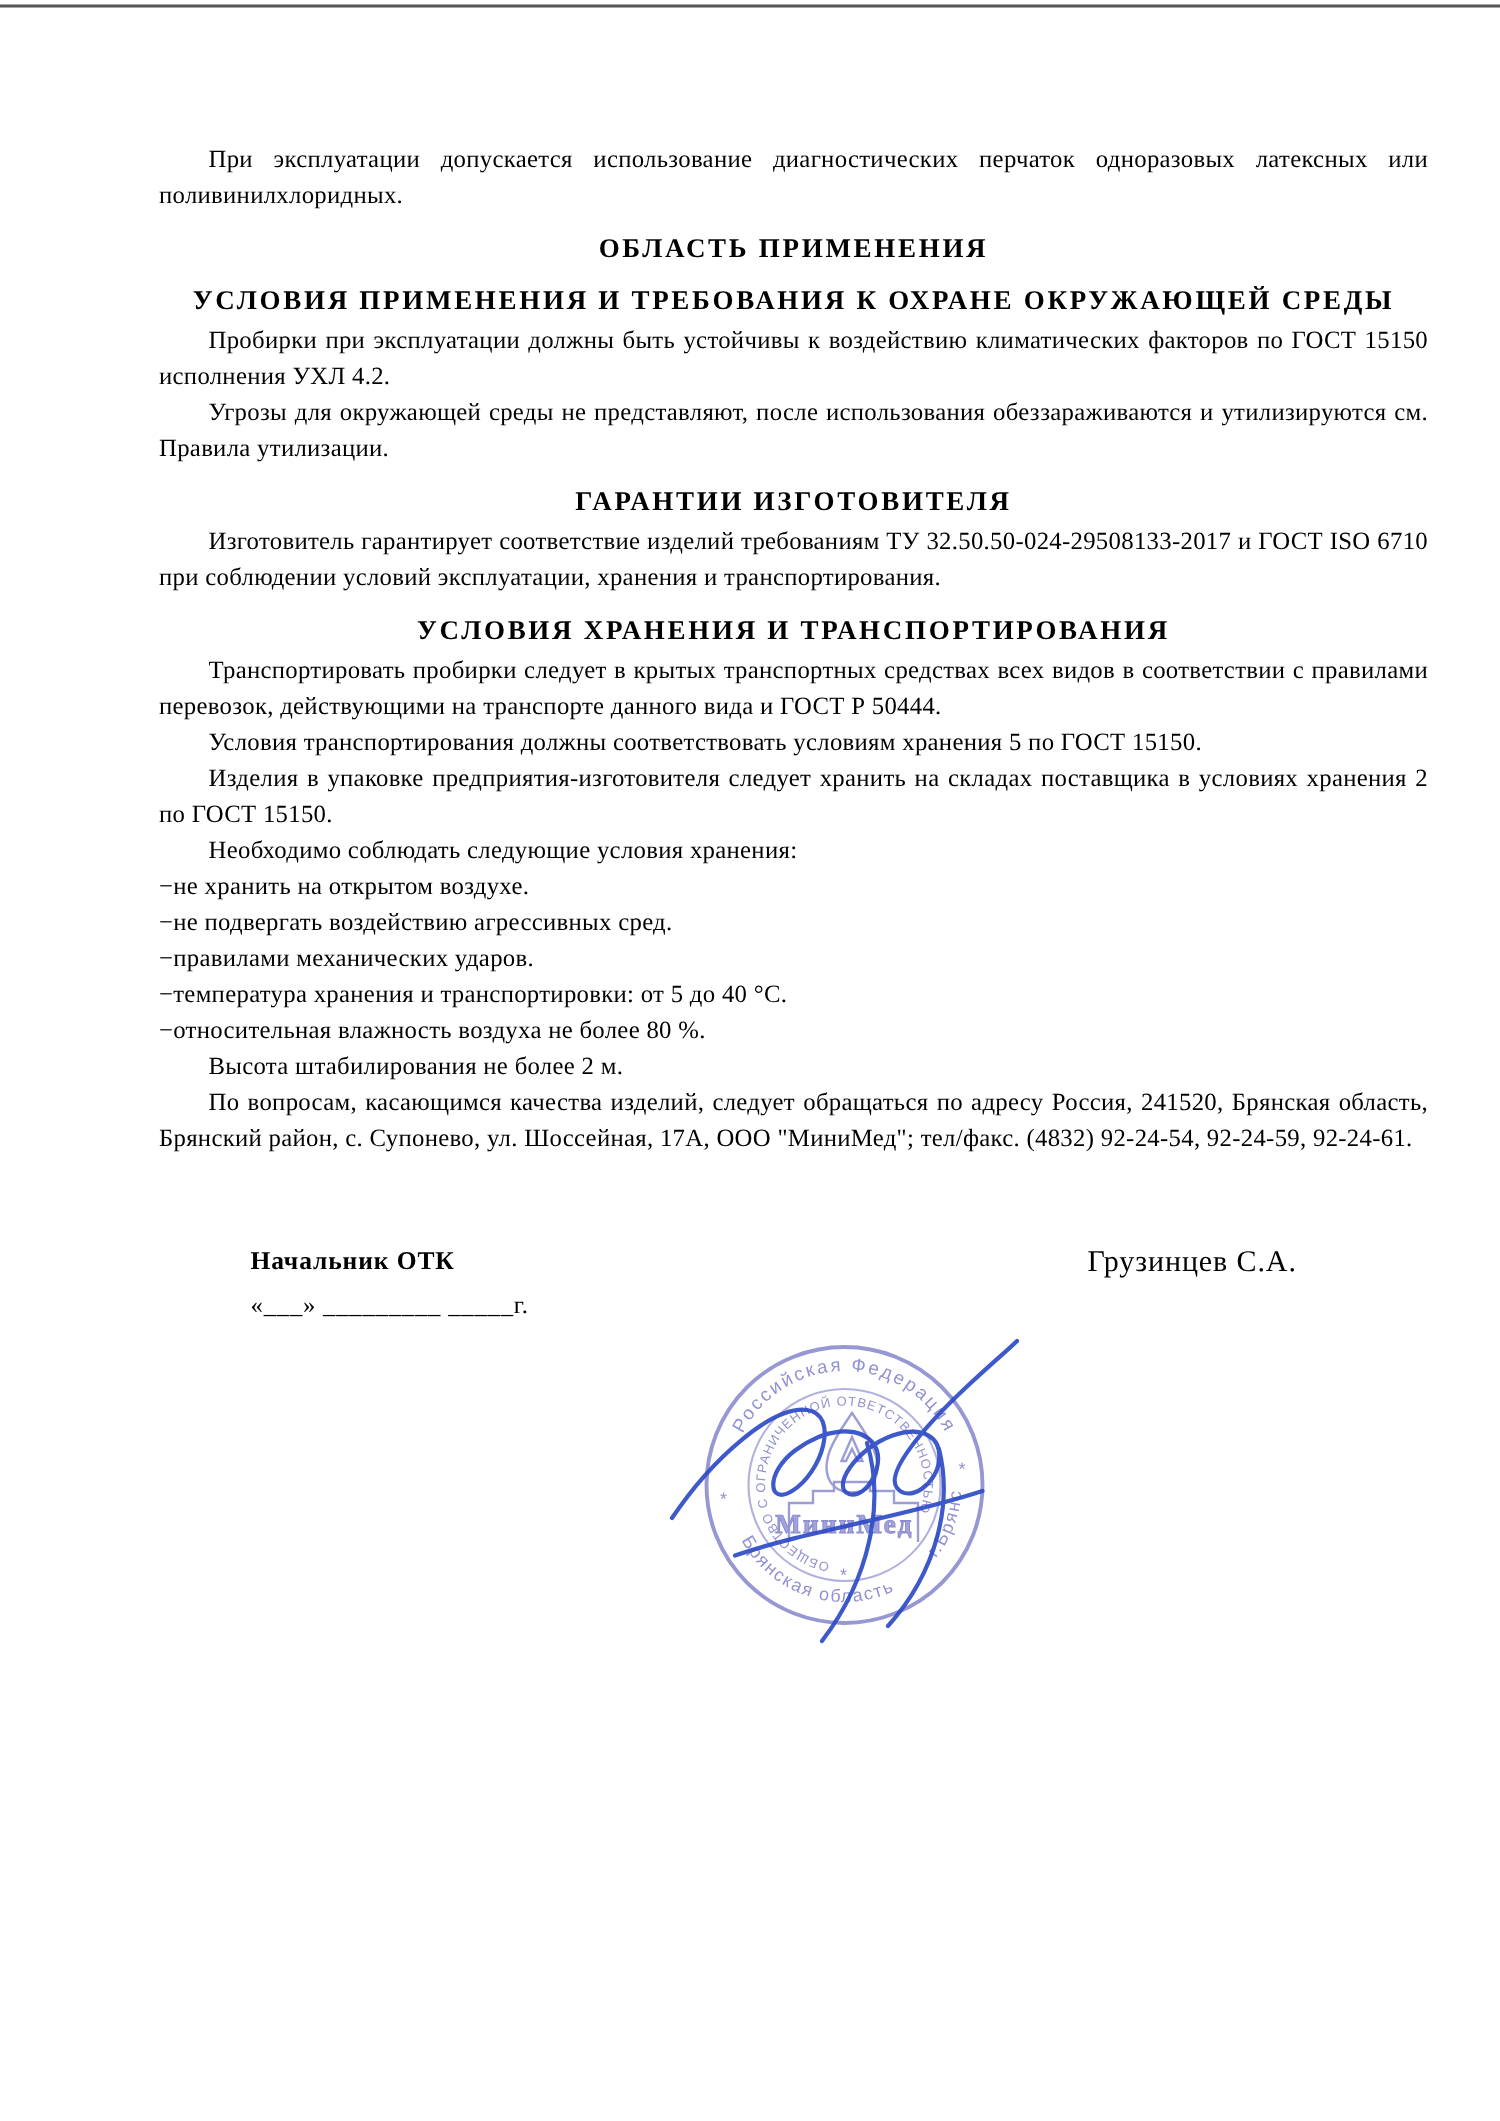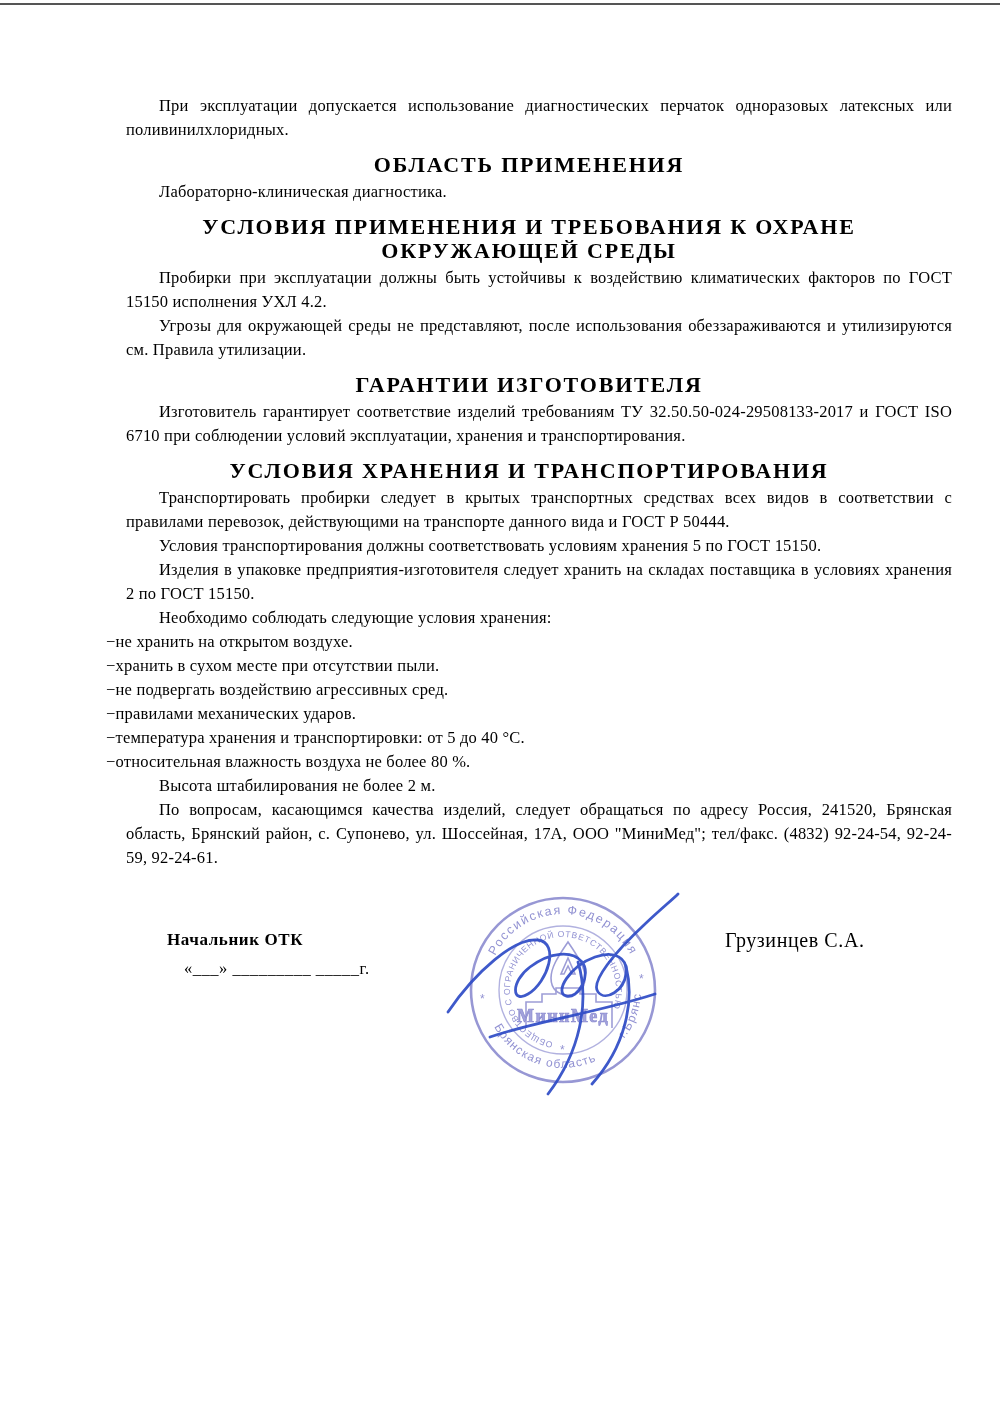--- a/index.html
+++ b/index.html
@@ -13,62 +13,60 @@
   }
   .top-edge{
     position:absolute;left:0;top:3px;width:100%;height:2px;
     background:#1c1c1c;opacity:.75;
   }
   .doc{
     position:absolute;left:106px;top:94px;width:846px;
     font-size:16.5px;line-height:24px;letter-spacing:.2px;
   }
   .par{text-align:justify;}
-  .indent{text-indent:33px;margin-left:20px;}
+  .indent{text-indent:33px;}
   .hd{
     font-weight:bold;text-align:center;
-    font-size:22px;line-height:24px;letter-spacing:1.8px;
+    font-size:18px;line-height:24px;letter-spacing:1.8px;
     margin:11px 0 3px 0;
   }
   .rule{text-align:left;}
   .sig-row{position:relative;height:80px;margin-top:58px;text-align:center;}
   .sig-title{position:absolute;left:61px;top:0;font-weight:bold;font-size:17px;letter-spacing:.6px;}
-  .sig-date{position:absolute;left:78px;top:29px;font-size:16.5px;letter-spacing:.5px;}
+  .sig-date{position:absolute;left:61px;top:29px;font-size:16.5px;letter-spacing:.5px;}
   .sig-name{position:absolute;left:619px;top:0;font-weight:normal;font-size:20px;letter-spacing:.6px;}
   .stamp-wrap{position:absolute;left:430px;top:862px;width:290px;height:260px;z-index:2;}
   .stamp-ring-text{font-family:"Liberation Sans","DejaVu Sans",sans-serif;}
 </style>
 </head>
 <body>
 
 <div class="page">
   <div class="top-edge"></div>
 
   <div class="doc">
 
     <div class="par indent">При эксплуатации допускается использование диагностических перчаток одноразовых латексных или поливинилхлоридных.</div>
 
     <div class="hd">ОБЛАСТЬ ПРИМЕНЕНИЯ</div>
-    <div class="par indent">Лабораторно-клиническая диагностика.</div>
 
     <div class="hd">УСЛОВИЯ ПРИМЕНЕНИЯ И ТРЕБОВАНИЯ К ОХРАНЕ ОКРУЖАЮЩЕЙ СРЕДЫ</div>
     <div class="par indent">Пробирки при эксплуатации должны быть устойчивы к воздействию климатических факторов по ГОСТ 15150 исполнения УХЛ 4.2.</div>
     <div class="par indent">Угрозы для окружающей среды не представляют, после использования обеззараживаются и утилизируются см. Правила утилизации.</div>
 
     <div class="hd">ГАРАНТИИ ИЗГОТОВИТЕЛЯ</div>
     <div class="par indent">Изготовитель гарантирует соответствие изделий требованиям ТУ 32.50.50-024-29508133-2017 и ГОСТ ISO 6710 при соблюдении условий эксплуатации, хранения и транспортирования.</div>
 
     <div class="hd">УСЛОВИЯ ХРАНЕНИЯ И ТРАНСПОРТИРОВАНИЯ</div>
     <div class="par indent">Транспортировать пробирки следует в крытых транспортных средствах всех видов в соответствии с правилами перевозок, действующими на транспорте данного вида и ГОСТ Р 50444.</div>
     <div class="par indent">Условия транспортирования должны соответствовать условиям хранения 5 по ГОСТ 15150.</div>
     <div class="par indent">Изделия в упаковке предприятия-изготовителя следует хранить на складах поставщика в условиях хранения 2 по ГОСТ 15150.</div>
     <div class="par indent">Необходимо соблюдать следующие условия хранения:</div>
 
     <div class="par rule">−не хранить на открытом воздухе.</div>
-    <div class="par rule">−хранить в сухом месте при отсутствии пыли.</div>
     <div class="par rule">−не подвергать воздействию агрессивных сред.</div>
     <div class="par rule">−правилами механических ударов.</div>
     <div class="par rule">−температура хранения и транспортировки: от 5 до 40 °С.</div>
     <div class="par rule">−относительная влажность воздуха не более 80 %.</div>
 
     <div class="par indent">Высота штабилирования не более 2 м.</div>
     <div class="par indent">По вопросам, касающимся качества изделий, следует обращаться по адресу Россия, 241520, Брянская область, Брянский район, с. Супонево, ул. Шоссейная, 17А, ООО "МиниМед"; тел/факс. (4832) 92-24-54, 92-24-59, 92-24-61.</div>
 
     <div class="sig-row">
       <span class="sig-title">Начальник ОТК</span>

